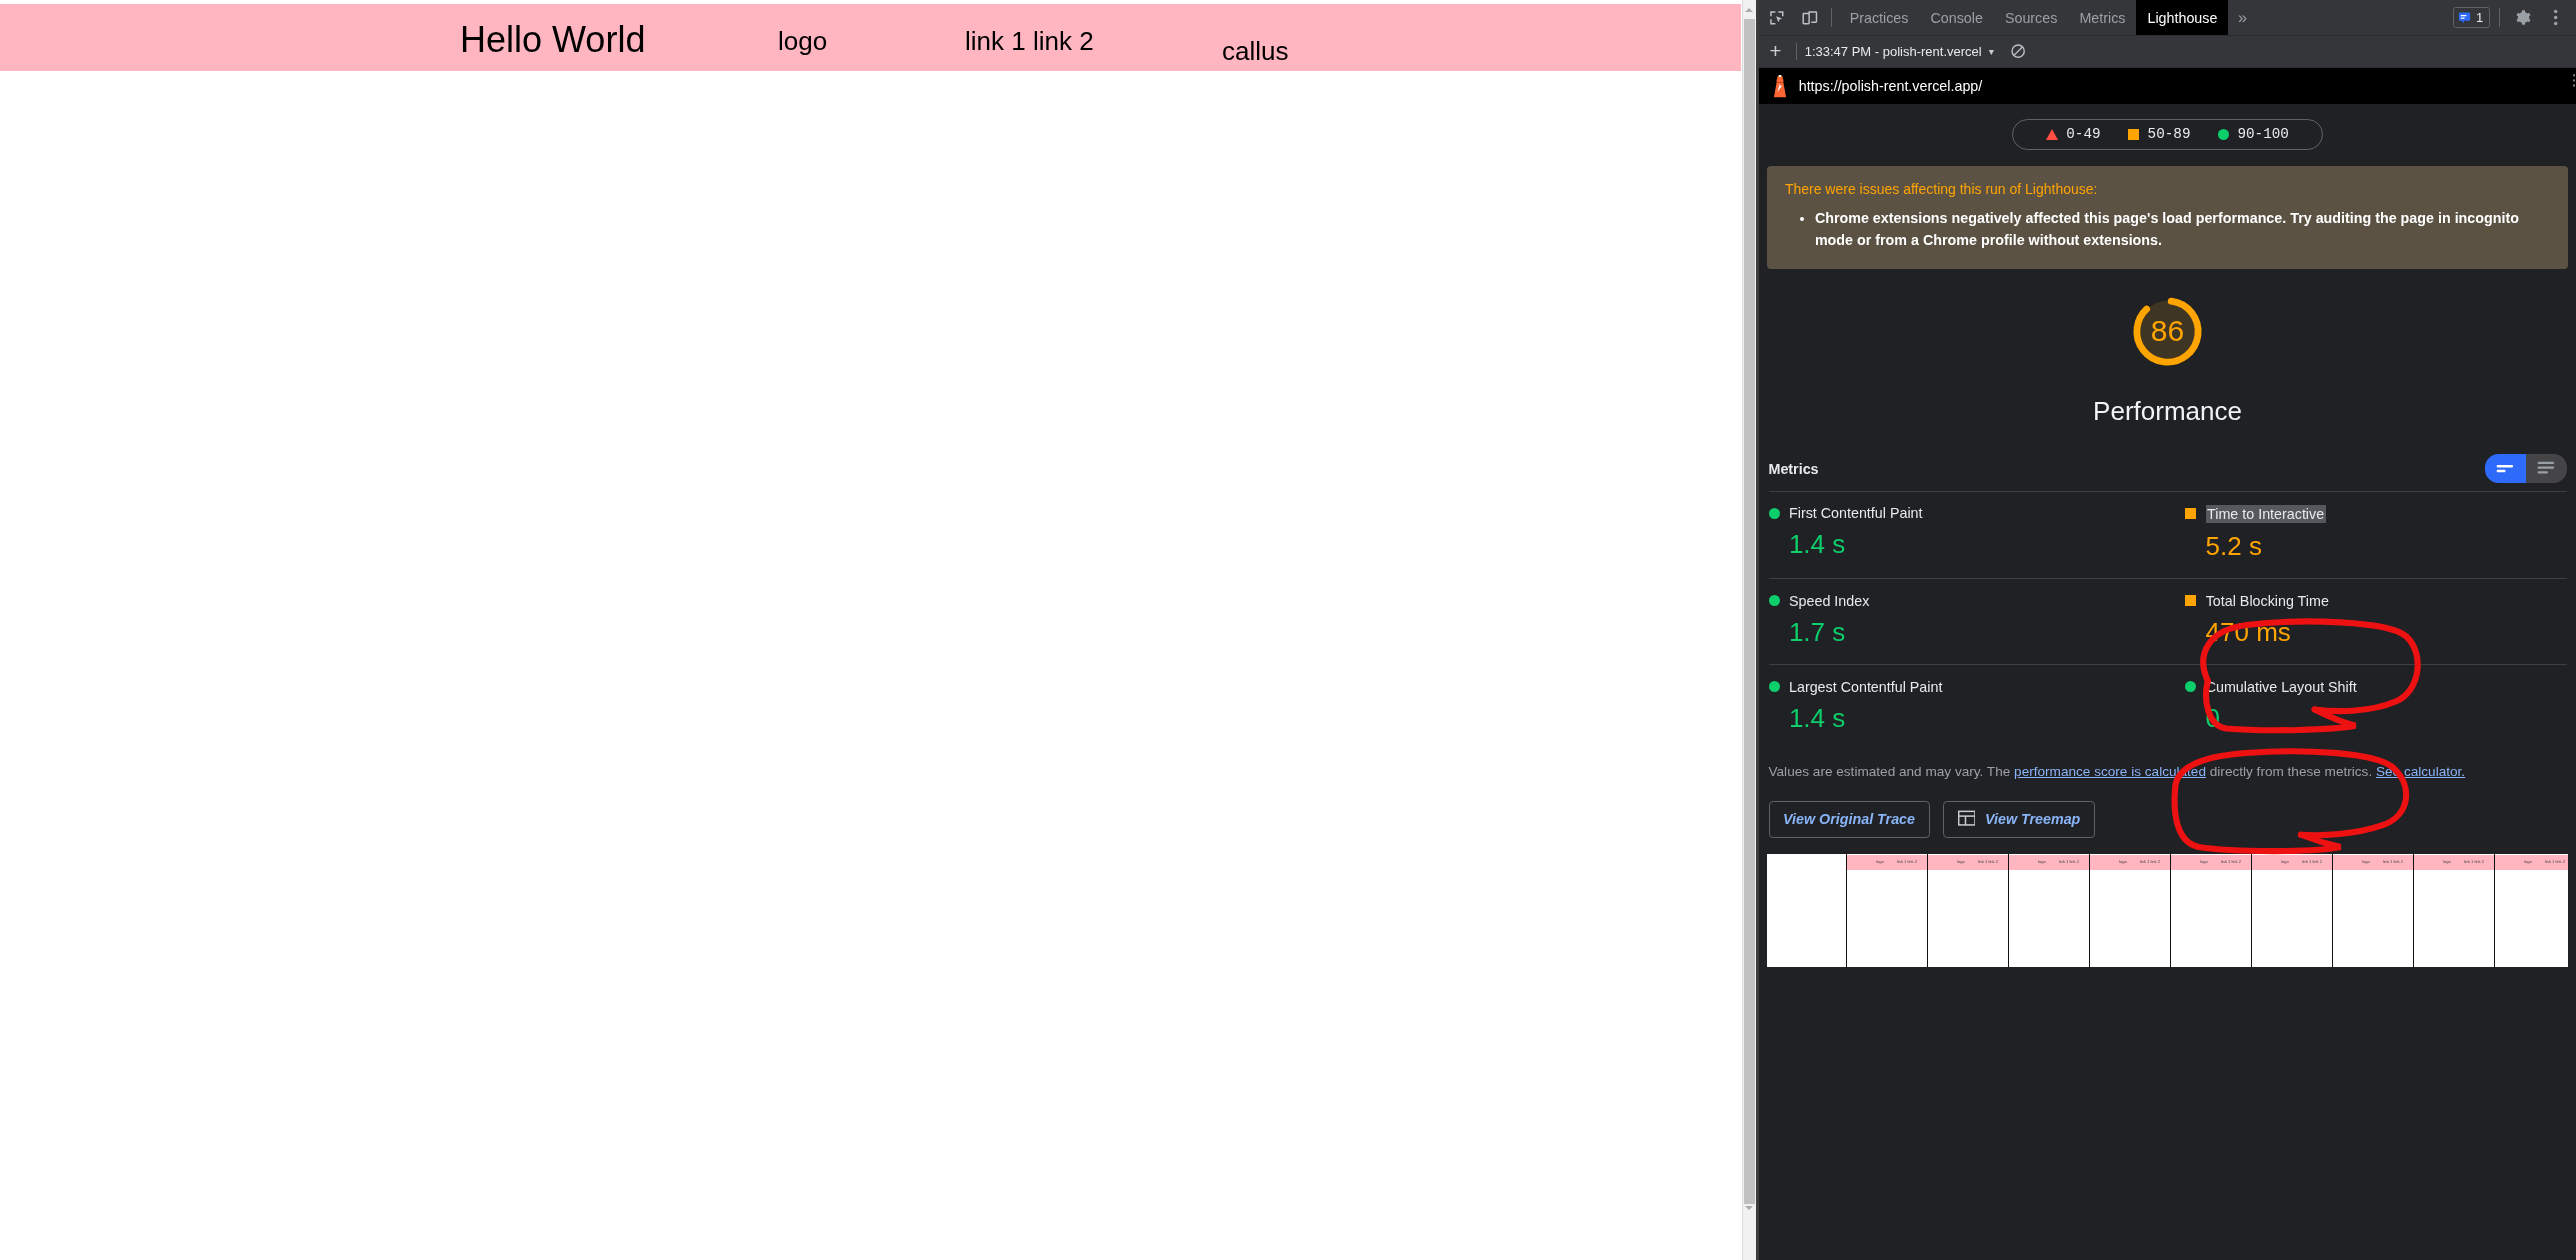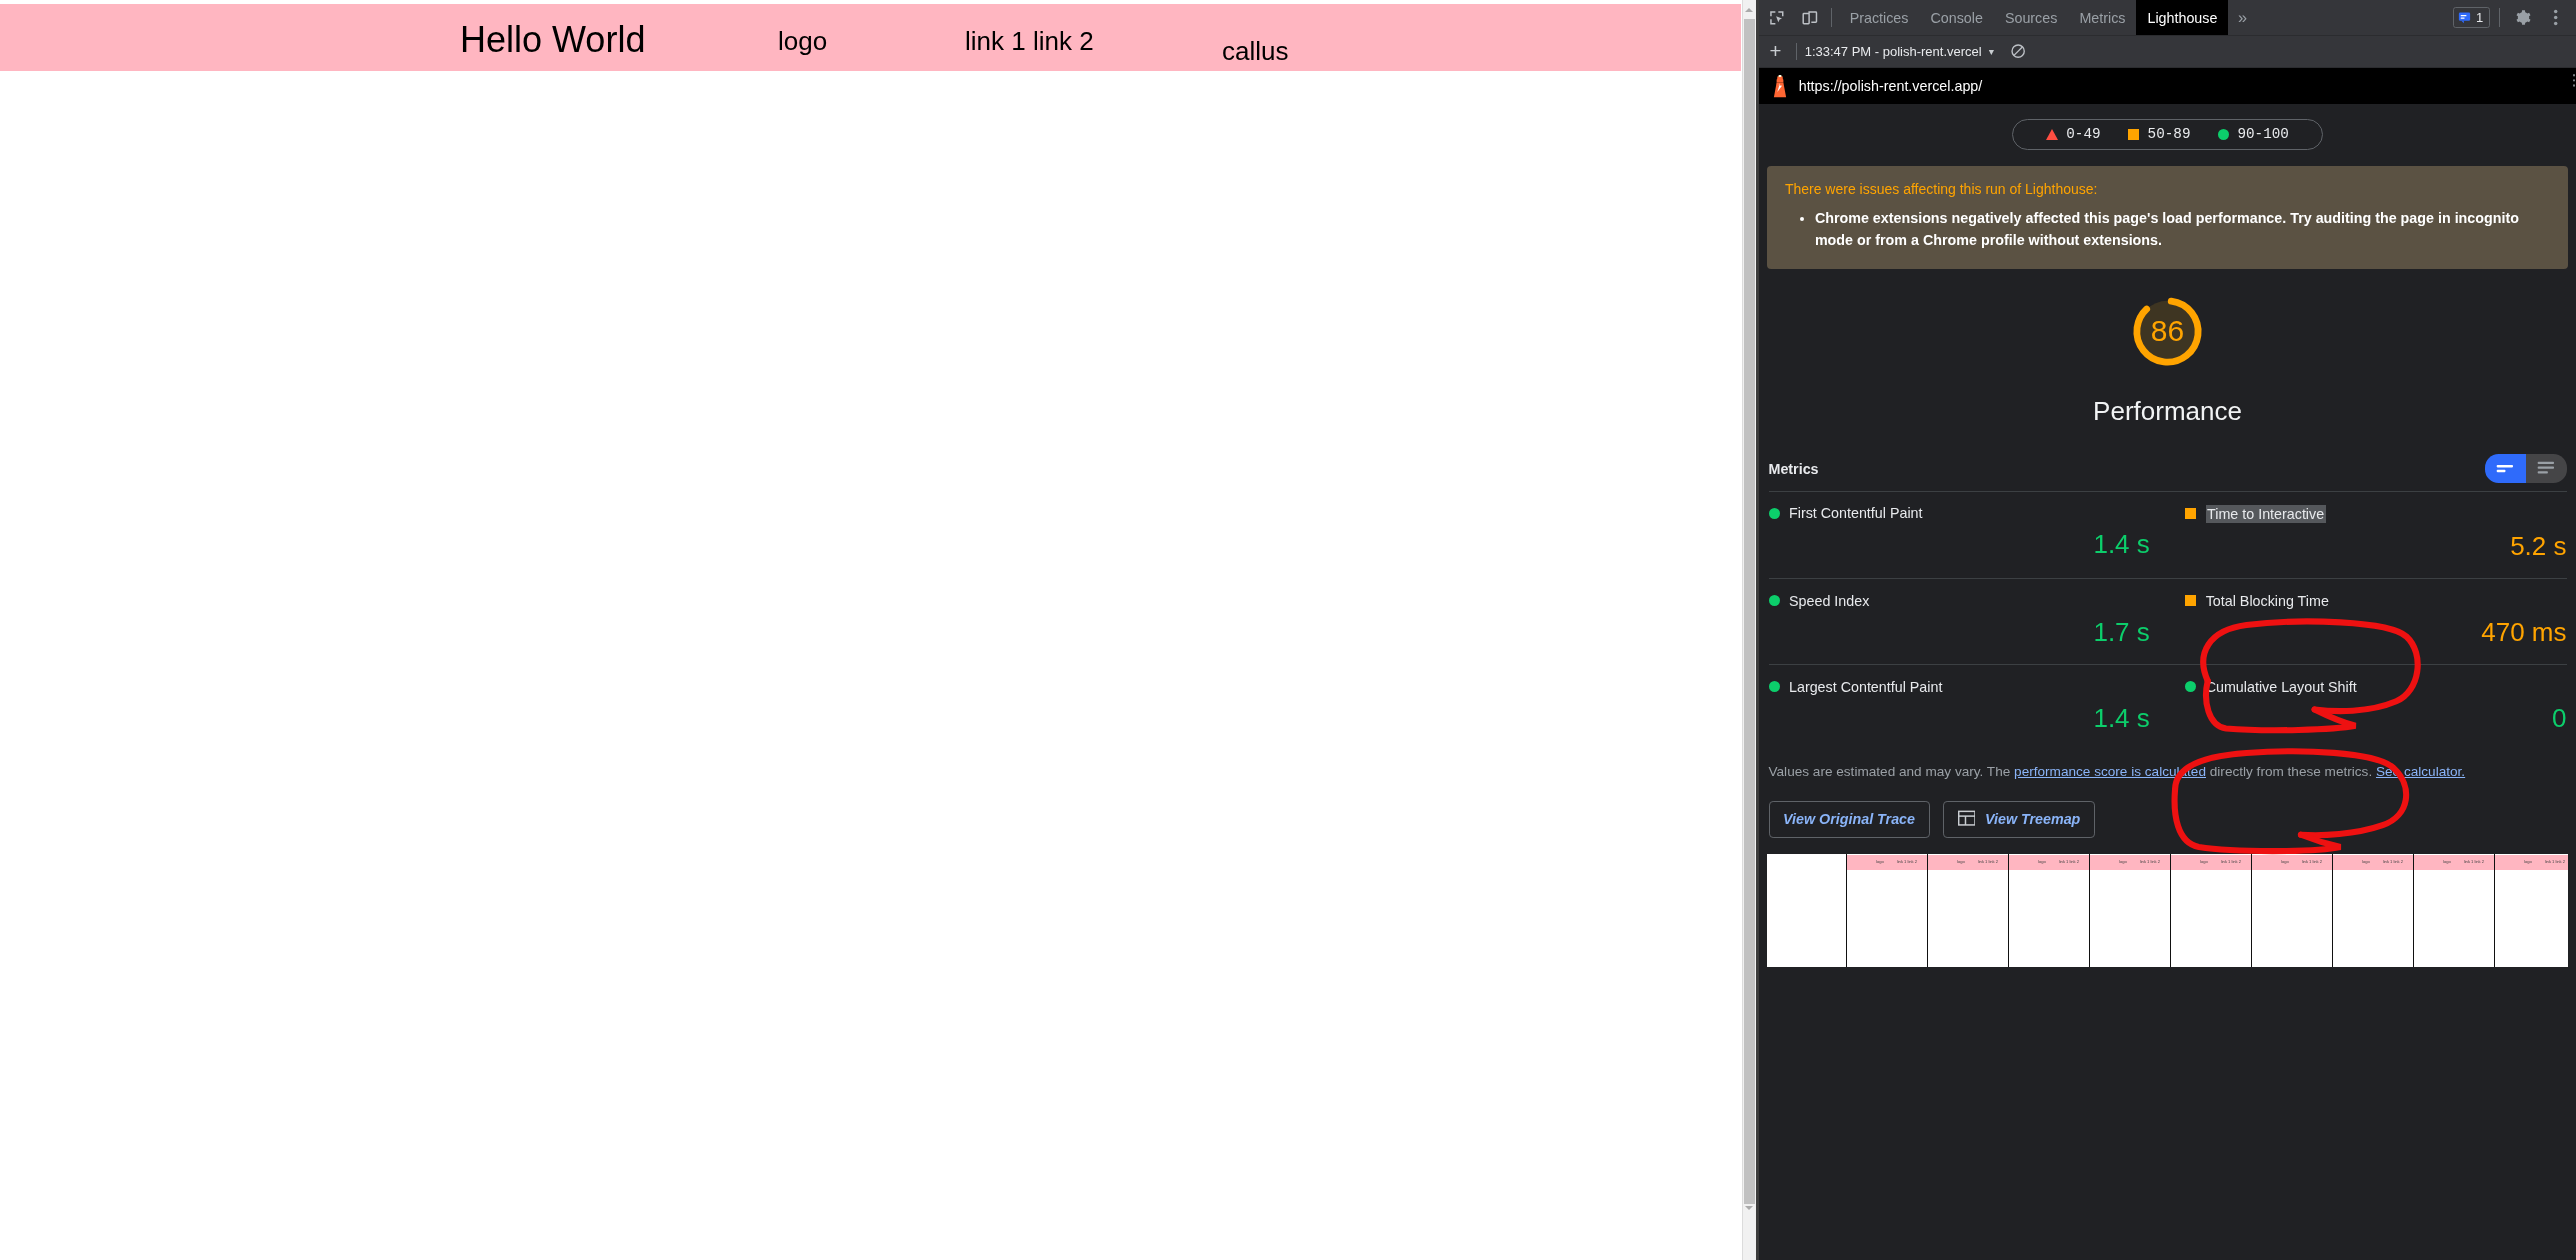--- a/index.html
+++ b/index.html
@@ -107,21 +107,21 @@
   .gauge-label{margin-top:23px;font-size:26px;color:#f1f3f4;font-weight:400;}
 
   
   .metrics-head{display:flex;align-items:center;margin:27px 9.5px 0 9.5px;position:relative;height:30px;}
   .metrics-title{font-size:14.3px;font-weight:bold;color:#e8eaed;}
   .seg{margin-left:auto;display:flex;border-radius:13.6px;overflow:hidden;height:29px;}
   .seg .opt{width:41px;height:29px;display:flex;align-items:center;justify-content:center;background:#454547;}
   .seg .opt.on{background:#2f6bfb;}
 
   .metrics-grid{margin:6.8px 9.5px 0 9.5px;display:grid;grid-template-columns:1fr 1fr;column-gap:0;}
-  .mcell{padding:13.6px 0 16.3px 0;border-top:0.7px solid #3c4043;position:relative;text-align:right;}
+  .mcell{padding:13.6px 0 16.3px 0;border-top:0.7px solid #3c4043;position:relative;}
   .mcell.c1{padding-right:17.7px;}
   .mcell.c2{padding-left:17.7px;}
   .m-head{display:flex;align-items:center;gap:9.5px;}
   .m-dot{width:11px;height:11px;border-radius:50%;background:#0cce6b;flex:0 0 auto;}
   .m-dot.sq{border-radius:0;background:#ffa400;}
   .m-name{font-size:14.3px;color:#e8eaed;}
   .m-name.hl{background:#55585c;padding:0.7px 1.4px;}
   .m-val{font-size:26px;margin-top:8.2px;margin-left:20.4px;color:#0cce6b;font-weight:400;}
   .m-val.warn-c{color:#ffa400;}
 

